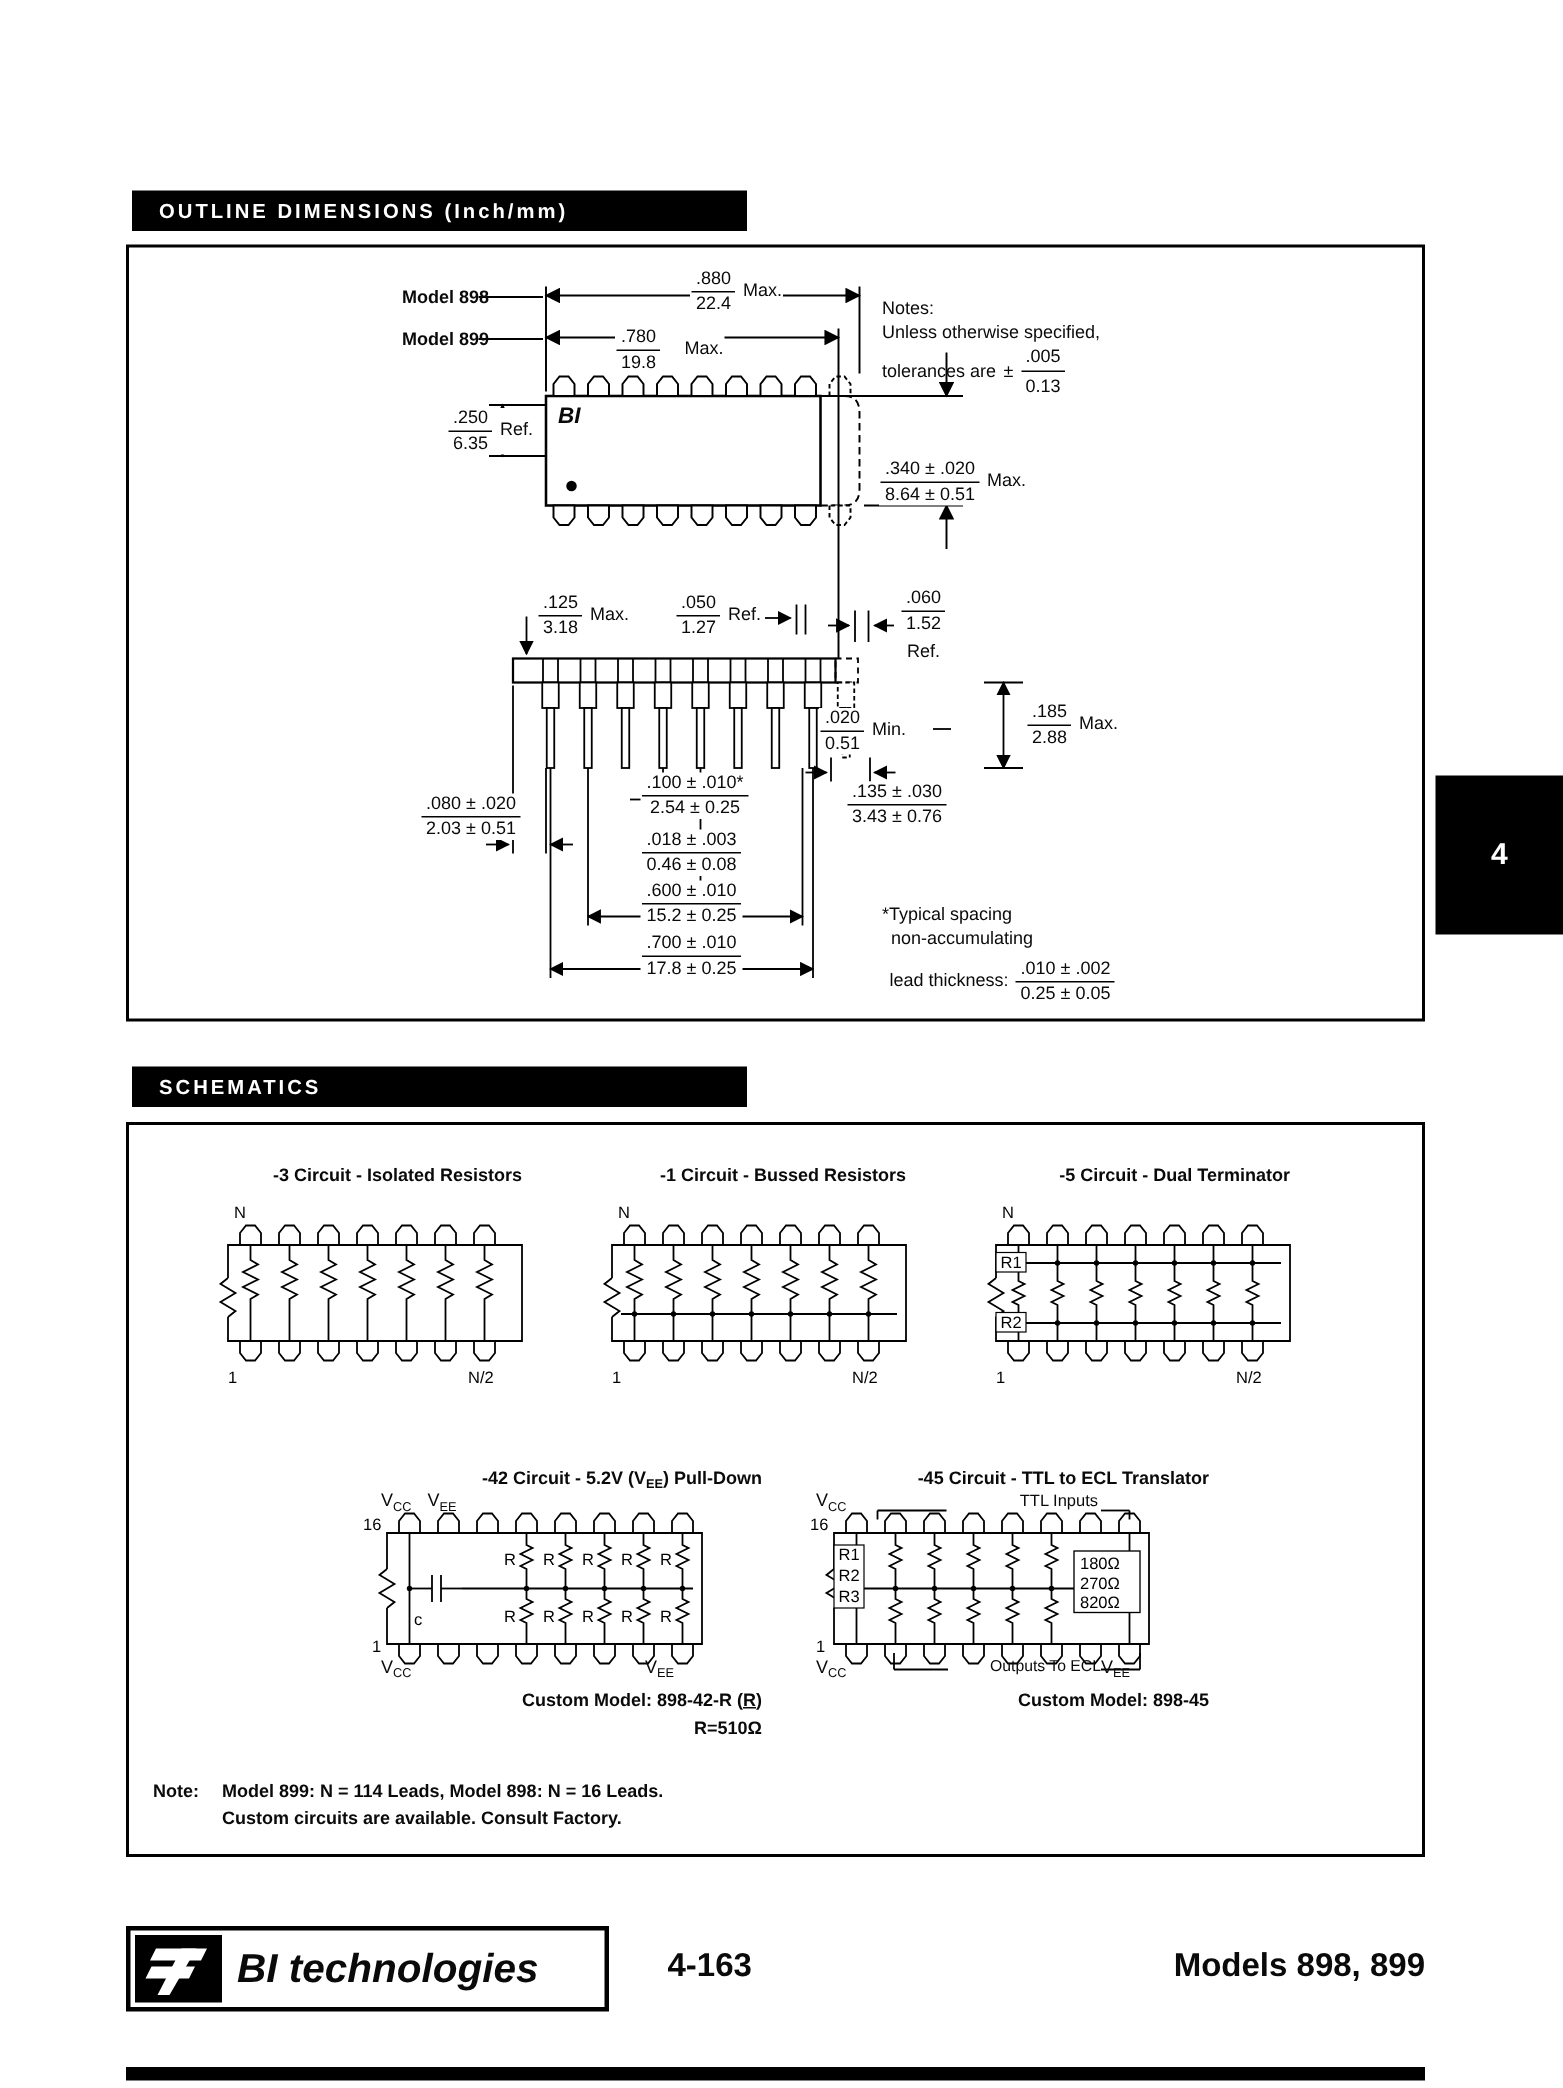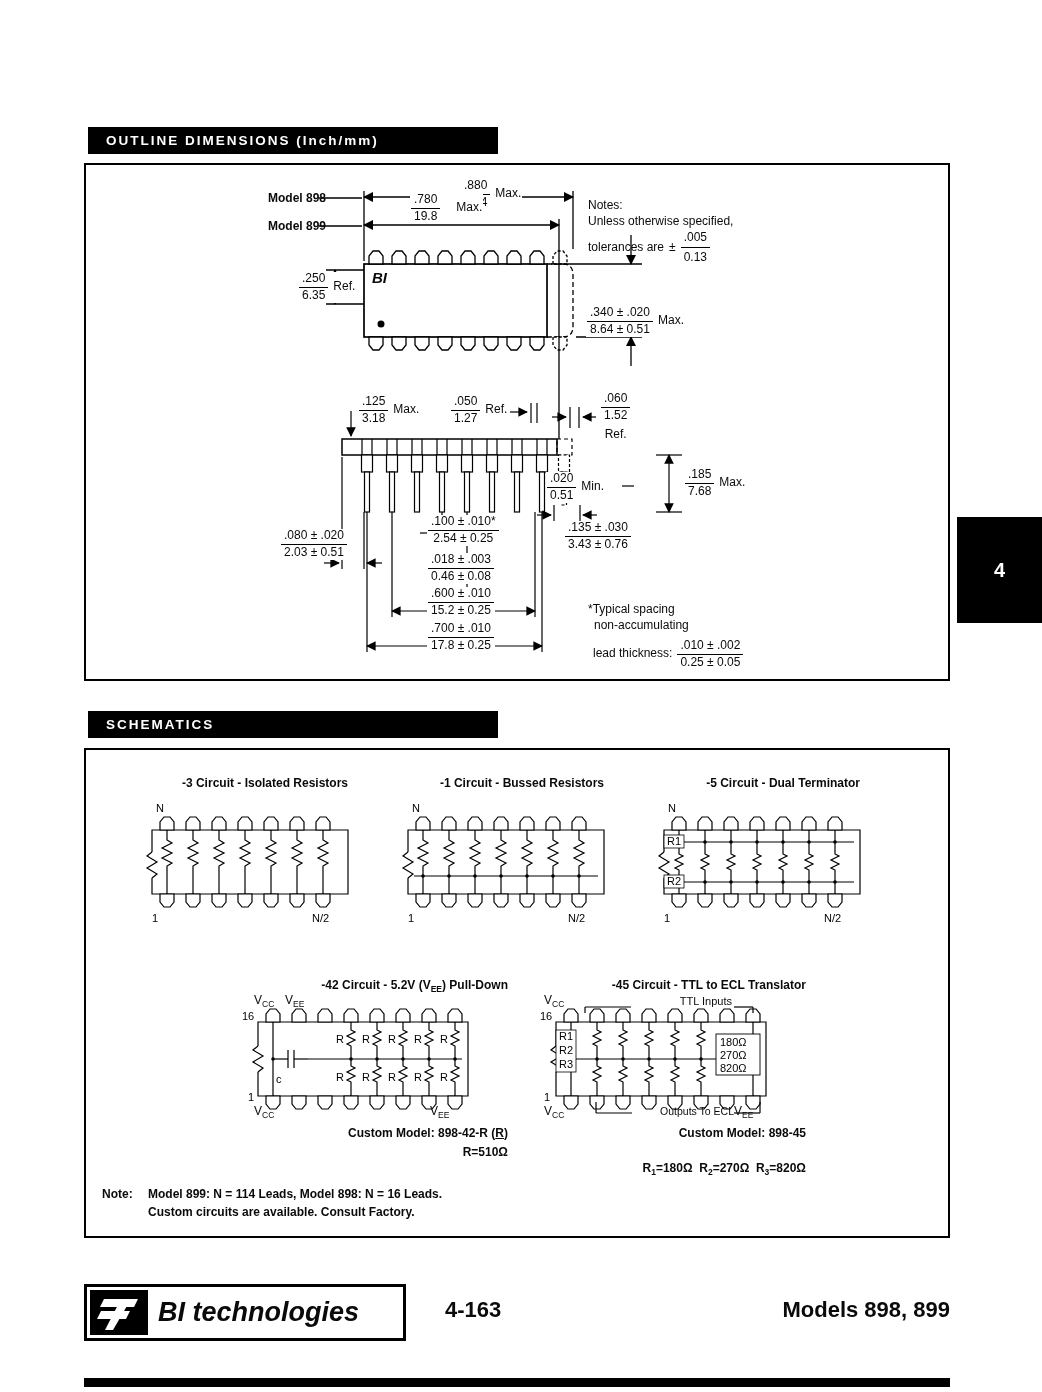--- a/index.html
+++ b/index.html
@@ -192,21 +192,21 @@
   <div class="lbl b" style="left:182px; top:26px;">Model 898</div>
   <div class="lbl b" style="left:182px; top:54px;">Model 899</div>
 
   <div class="dim" style="left:374px; top:14px;">
     <span class="frac">
         <span class="num">.880</span>
         <span class="den">22.4</span>
       </span>
     <span>Max.</span>
   </div>
-  <div class="dim" style="left:324px; top:28px;gap:16px;">
+  <div class="dim" style="left:324px; top:53px;gap:16px;">
     <span class="frac">
         <span class="num">.780</span>
         <span class="den">19.8</span>
       </span>
     <span>Max.</span>
   </div>
 
   <div class="notes-blk" style="left:502px; top:32px;">
     <div>Notes:</div>
     <div>Unless otherwise specified,</div>
@@ -261,21 +261,21 @@
   <div class="dim" style="left:460px; top:307px;">
     <span class="frac">
         <span class="num">.020</span>
         <span class="den">0.51</span>
       </span>
     <span>Min.</span>
   </div>
   <div class="dim" style="left:598px; top:303px;">
     <span class="frac">
         <span class="num">.185</span>
-        <span class="den">7.68</span>
+        <span class="den">2.88</span>
       </span>
     <span>Max.</span>
   </div>
 
   <div class="dim" style="left:341px; top:350px;">
     <span class="frac">
         <span class="num">.100 ± .010*</span>
         <span class="den">2.54 ± 0.25</span>
       </span>
   </div>
@@ -707,23 +707,20 @@
   <div class="lbl" style="left:648px; top:354px;">
     <span>V</span><span class="sub">EE</span>
   </div>
 
   <div class="lbl b ctr" style="left:132px; width:290px; top:376px;">
     <span>Custom Model: 898-42-R (</span><span class="u">R</span><span>)</span>
   </div>
   <div class="lbl b ctr" style="left:132px; width:290px; top:395px;">R=510Ω</div>
 
   <div class="lbl b ctr" style="left:430px; width:290px; top:376px;">Custom Model: 898-45</div>
-  <div class="lbl b ctr pre" style="left:430px; width:290px; top:395px;">
-    <span>R</span><span class="sub">1</span><span>=180Ω  R</span><span class="sub">2</span><span>=270Ω  R</span><span class="sub">3</span><span>=820Ω</span>
-  </div>
 
   <div class="lbl b" style="left:16px; top:437px;">Note:</div>
   <div class="lbl b" style="left:62px; top:437px;">Model 899: N = 114 Leads, Model 898: N = 16 Leads.</div>
   <div class="lbl b" style="left:62px; top:455px;">Custom circuits are available.  Consult Factory.</div>
 </div>
 
 <div class="footer-logo">
   <div class="logo-box">
     <svg width="58" height="45" viewBox="0 0 58 45">
       <g fill="#fff">

